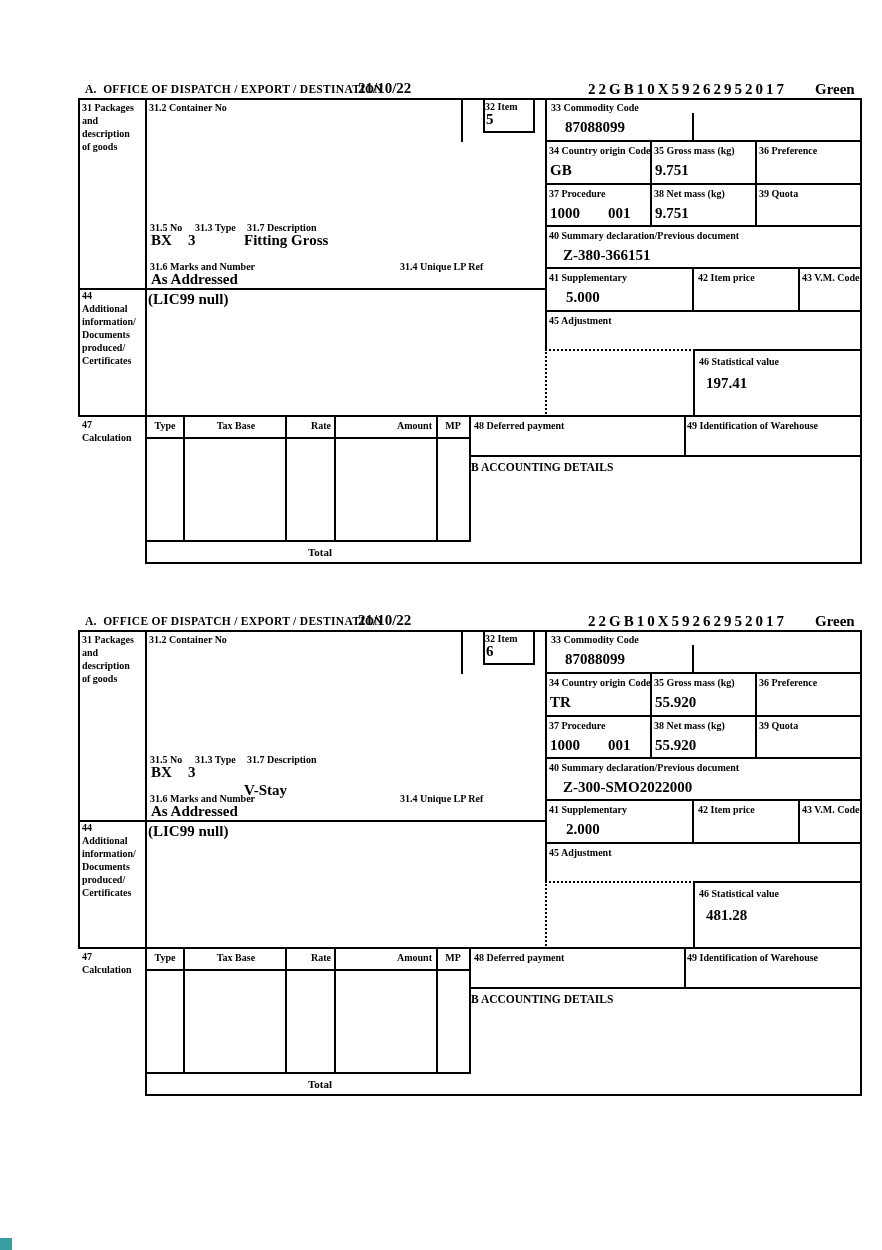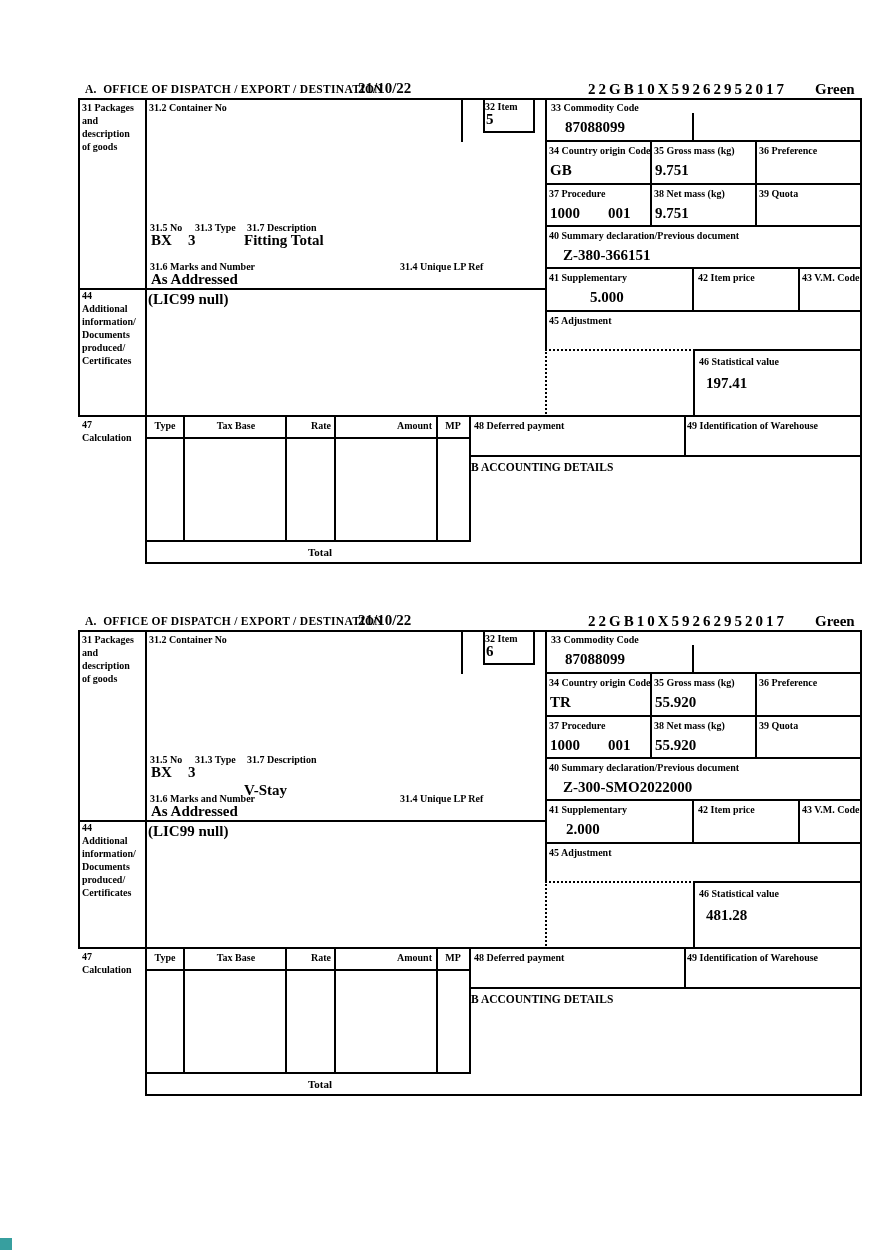--- a/index.html
+++ b/index.html
@@ -209,34 +209,34 @@
     <span class="val" style="left:472px;top:124px;">1000</span>
     <span class="val" style="left:530px;top:124px;">001</span>
     <span class="lbl" style="left:576px;top:106px;">38 Net mass (kg)</span>
     <span class="val" style="left:577px;top:124px;">9.751</span>
     <span class="lbl" style="left:681px;top:106px;">39 Quota</span>
 
     <span class="lbl" style="left:471px;top:148px;">40 Summary declaration/Previous document</span>
     <span class="val" style="left:485px;top:166px;">Z-380-366151</span>
 
     <span class="lbl" style="left:471px;top:190px;">41 Supplementary</span>
-    <span class="val" style="left:512px;top:208px;">5.000</span>
+    <span class="val" style="left:488px;top:208px;">5.000</span>
     <span class="lbl" style="left:620px;top:190px;">42 Item price</span>
     <span class="lbl" style="left:724px;top:190px;">43 V.M. Code</span>
 
     <span class="lbl" style="left:471px;top:233px;">45 Adjustment</span>
     <span class="lbl" style="left:621px;top:274px;">46 Statistical value</span>
     <span class="val" style="left:628px;top:294px;">197.41</span>
 
     <span class="lbl" style="left:72px;top:140px;">31.5 No</span>
     <span class="lbl" style="left:117px;top:140px;">31.3 Type</span>
     <span class="lbl" style="left:169px;top:140px;">31.7 Description</span>
     <span class="val" style="left:73px;top:151px;">BX</span>
     <span class="val" style="left:110px;top:151px;">3</span>
-    <span class="val" style="left:166px;top:151px;">Fitting Total</span>
+    <span class="val" style="left:166px;top:151px;">Fitting Gross</span>
 
     <span class="lbl" style="left:72px;top:179px;">31.6 Marks and Number</span>
     <span class="lbl" style="left:322px;top:179px;">31.4 Unique LP Ref</span>
     <span class="val" style="left:73px;top:190px;">As Addressed</span>
 
     <span class="lbl" style="left:4px;top:208px;">44</span>
     <span class="lbl" style="left:4px;top:221px;">Additional</span>
     <span class="lbl" style="left:4px;top:234px;">information/</span>
     <span class="lbl" style="left:4px;top:247px;">Documents</span>
     <span class="lbl" style="left:4px;top:260px;">produced/</span>

